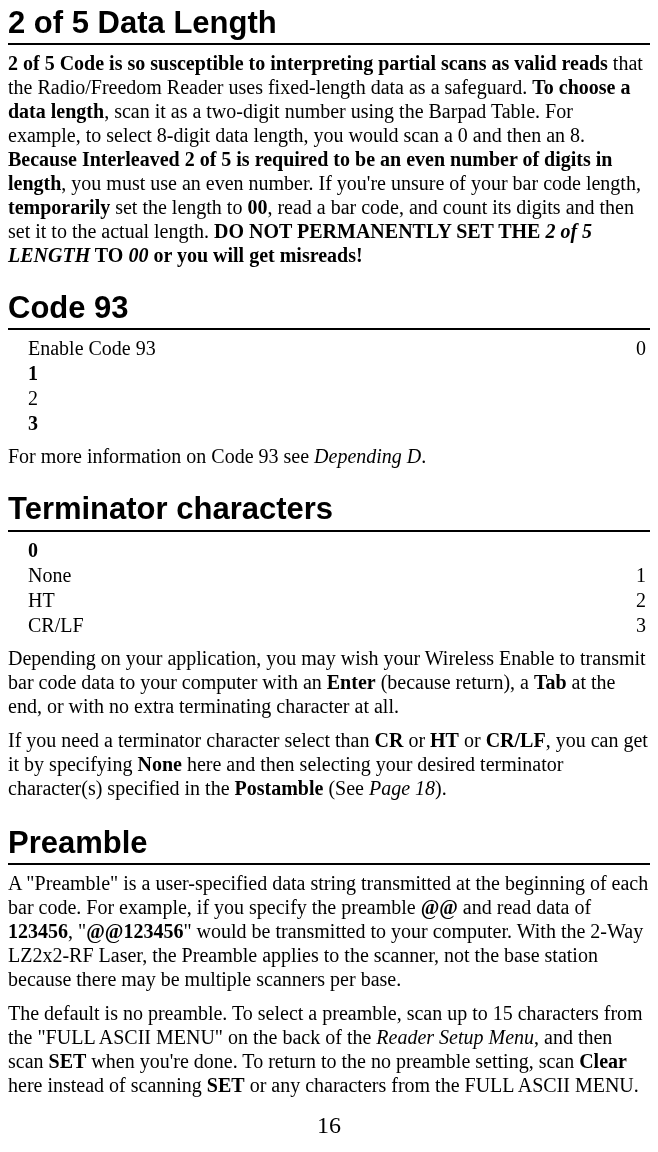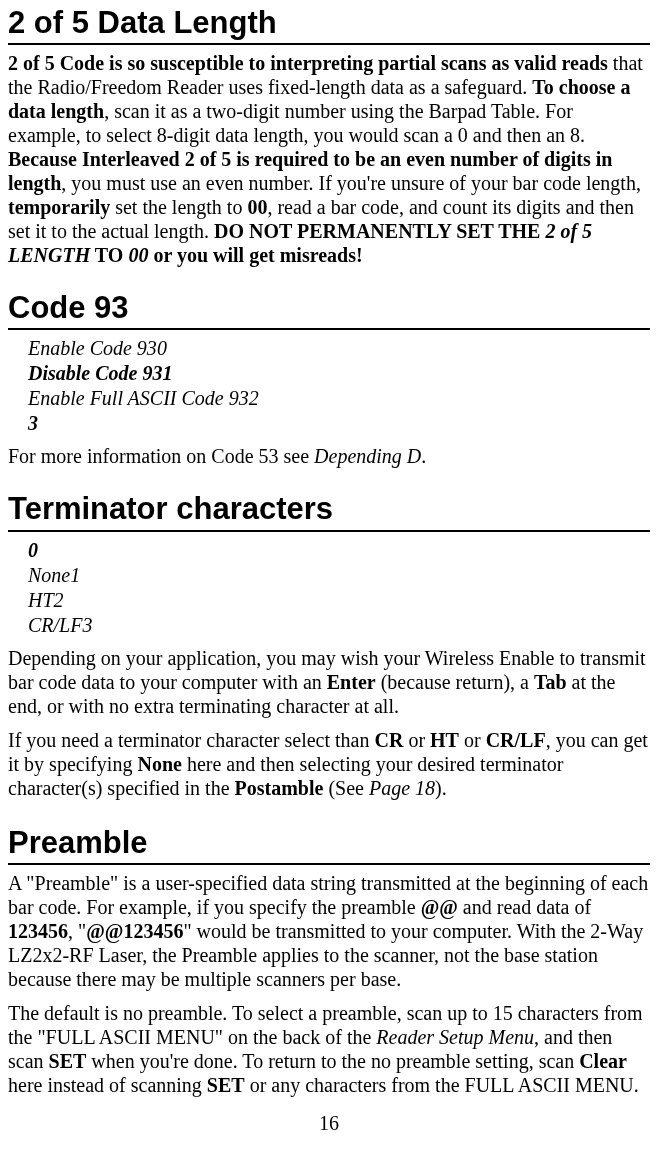--- a/index.html
+++ b/index.html
@@ -31,64 +31,61 @@
   }
   p.tight-bottom { margin-bottom: 10px; }
   p.last { margin-bottom: 0; }
   .options {
     margin: 2px 0 8px 0;
     padding-left: 20px;
     padding-right: 4px;
   }
   .row {
     display: flex;
-    justify-content: flex-start;
+    justify-content: space-between;
     line-height: 1.25;
-    font-style: italic;
   }
   .row .label { }
   .row .val { }
   b { font-weight: bold; }
   i { font-style: italic; }
   .page-num {
     text-align: center;
     margin-top: 14px;
-    font-size: 20px;
+    font-size: 24px;
   }
 </style>
 </head>
 <body>
 
 <h2 class="section tight-top">2 of 5 Data Length</h2>
 <hr class="rule">
 
 <p><b>2 of 5 Code is so susceptible to interpreting partial scans as valid reads</b><span> that the Radio/Freedom Reader uses fixed-length data as a safeguard. </span><b>To choose a data length</b><span>, scan it as a two-digit number using the Barpad Table. For example, to select 8-digit data length, you would scan a 0 and then an 8. </span><b>Because Interleaved 2 of 5 is required to be an even number of digits in length</b><span>, you must use an even number. If you're unsure of your bar code length, </span><b>temporarily</b><span> set the length to </span><b>00</b><span>, read a bar code, and count its digits and then set it to the actual length.  </span><b><span>DO NOT PERMANENTLY SET THE </span><i>2 of 5 LENGTH</i><span> TO </span><i>00</i><span> or you will get misreads!</span></b></p>
 
 <h2 class="section gap-top-sm">Code 93</h2>
 <hr class="rule">
 
 <div class="options" id="code93-options">
     <div class="row">
       <span class="label">Enable Code 93</span>
       <span class="val">0</span>
     </div>
     <div class="row">
-      <span class="label"><b>Disable Code 93</b></span>
       <span class="val"><b>1</b></span>
     </div>
     <div class="row">
-      <span class="label">Enable Full ASCII Code 93</span>
       <span class="val">2</span>
     </div>
     <div class="row">
       <span class="val"><b>3</b></span>
     </div>
   </div>
 
-<p><span>For more information on Code 53 see </span><i>Depending D</i><span>.</span></p>
+<p><span>For more information on Code 93 see </span><i>Depending D</i><span>.</span></p>
 
 <h2 class="section gap-top-sm">Terminator characters</h2>
 <hr class="rule">
 
 <div class="options" id="terminator-options">
     <div class="row">
       <span class="val"><b>0</b></span>
     </div>
     <div class="row">
       <span class="label">None</span>

